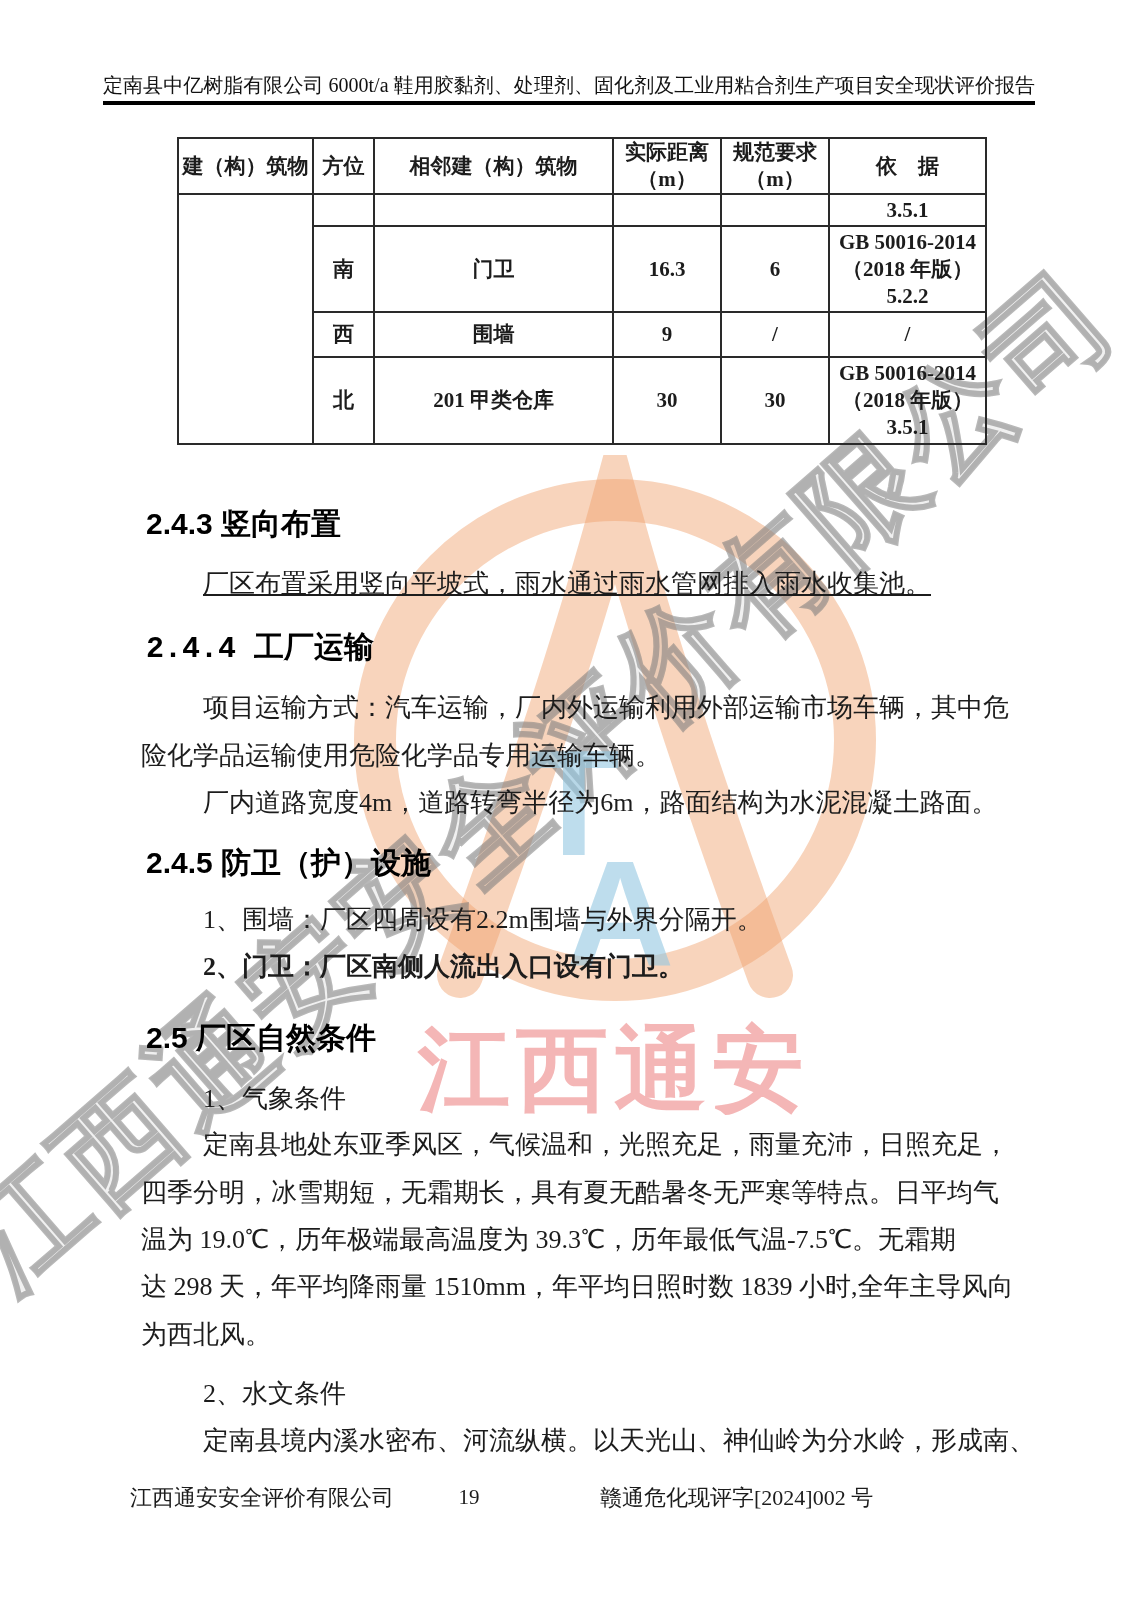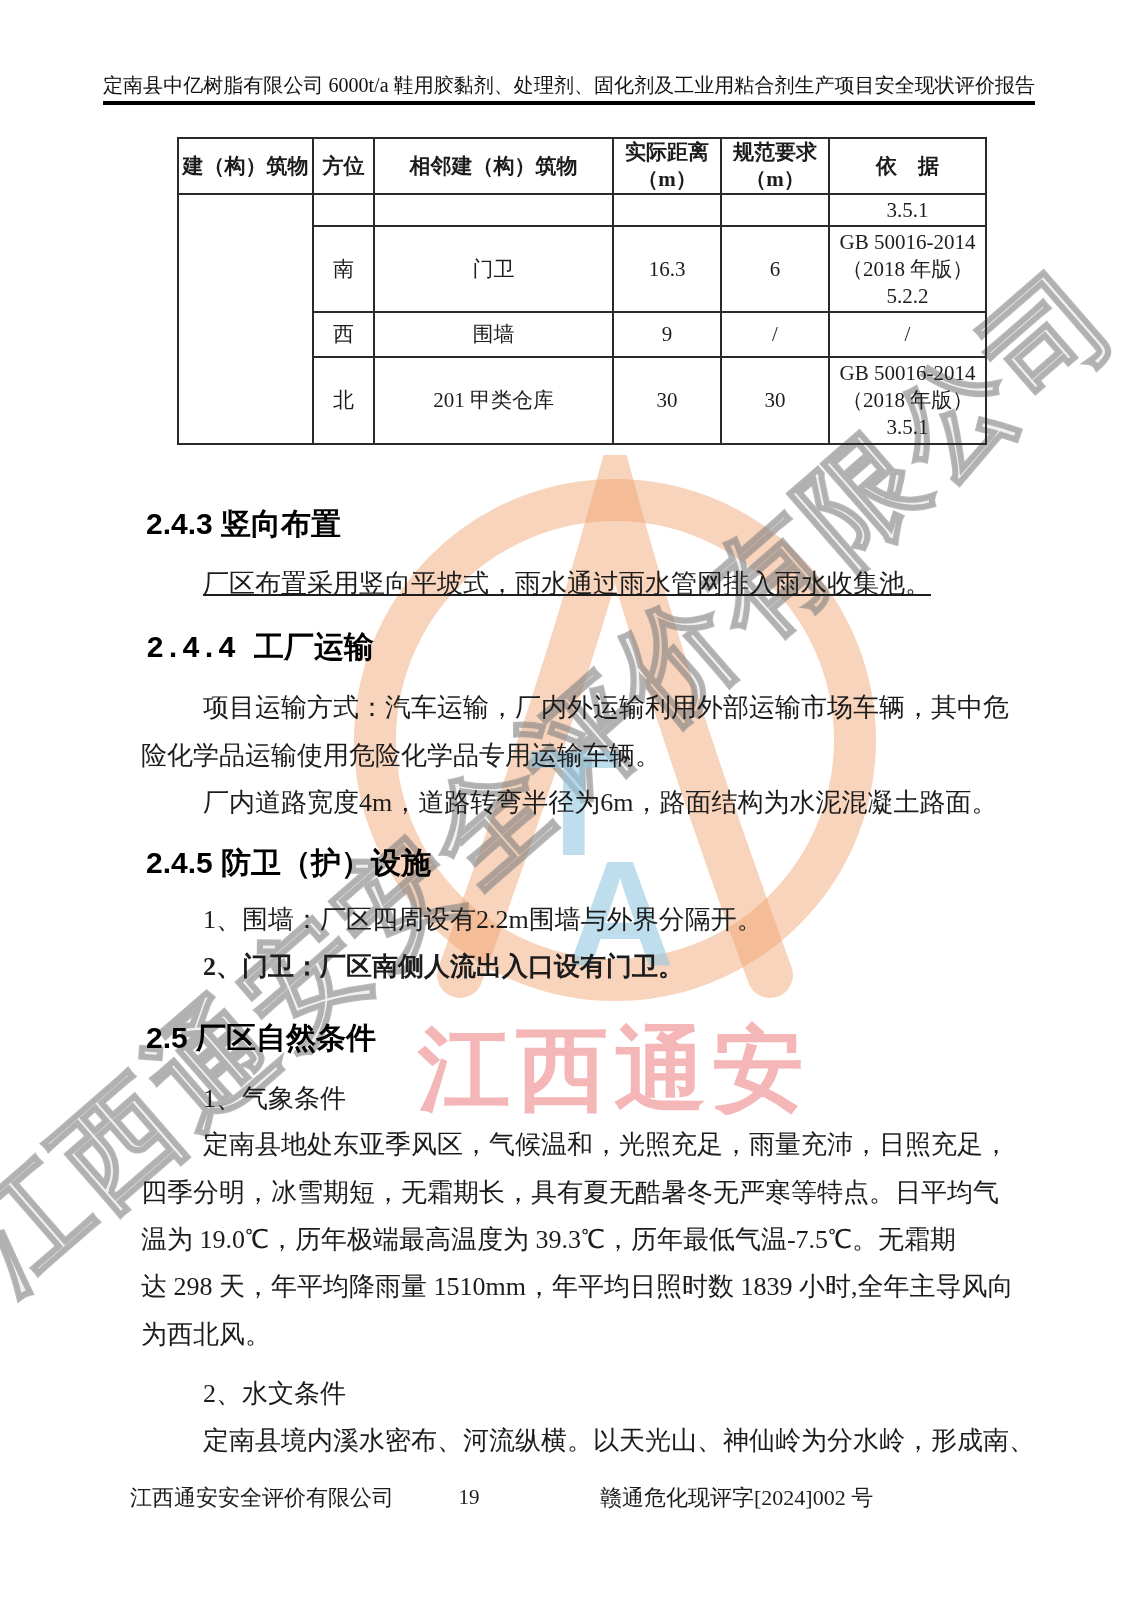--- a/index.html
+++ b/index.html
@@ -45,21 +45,21 @@
   .header-title {
     left:103px; top:72px; width:932px;
     font-size:20px; color:#111;
     text-align:justify; text-align-last:justify;
   }
   .header-rule { left:103px; top:101px; width:932px; height:4px; background:#000; }
 
   table.sep { border-collapse:collapse; table-layout:fixed; left:177px; top:137px; width:808px; }
   table.sep td, table.sep th {
     border:2px solid #2a2a2a; text-align:center; vertical-align:middle;
-    font-size:21px; font-weight:normal; padding:0 2px; line-height:27px;
+    font-size:21px; font-weight:bold; padding:0 2px; line-height:27px;
     background:transparent; color:#1c1c1c;
   }
   table.sep th { font-weight:bold; }
   .cell-line { display:block; line-height:27px; }
 
   .note { left:180px; top:453px; font-size:23px; }
 
   .h2 {
     font-family:"Liberation Sans", sans-serif; font-weight:bold;
     font-size:30px; color:#000; white-space:nowrap; line-height:1.2;

